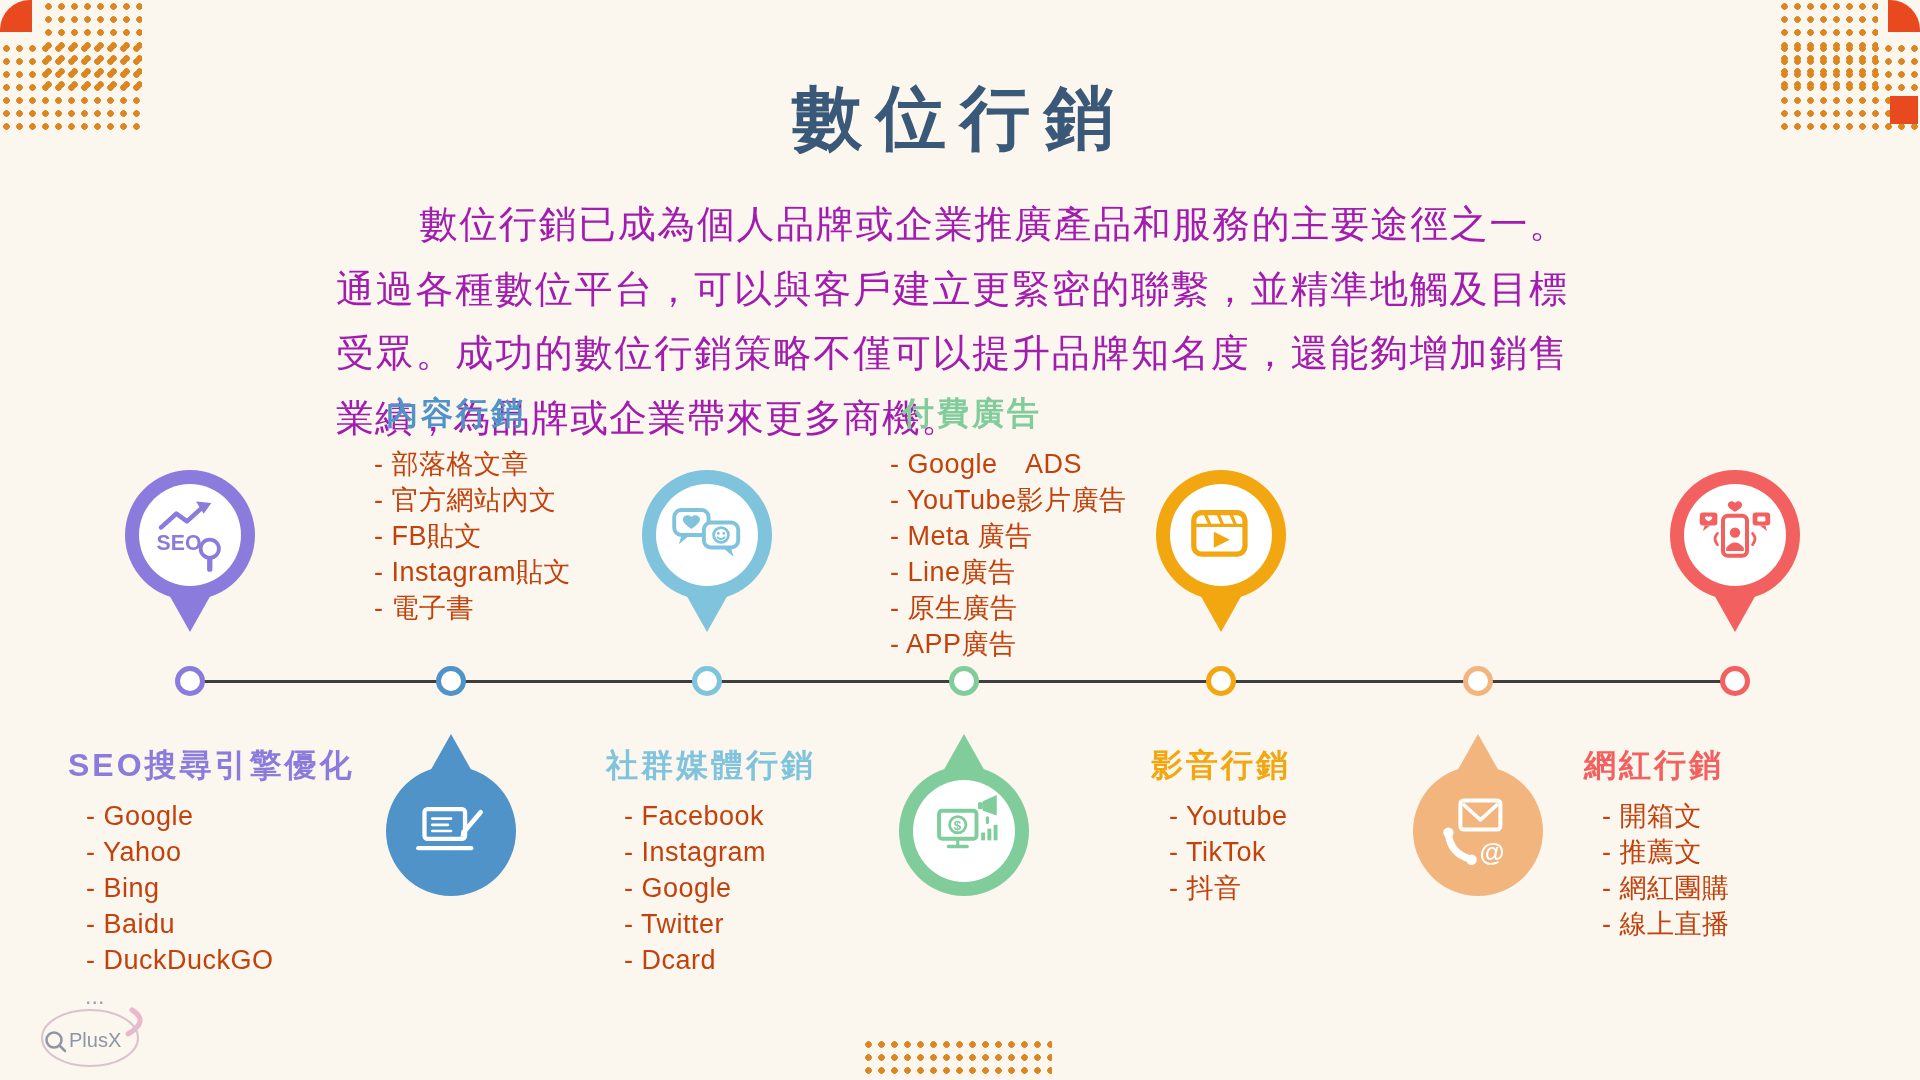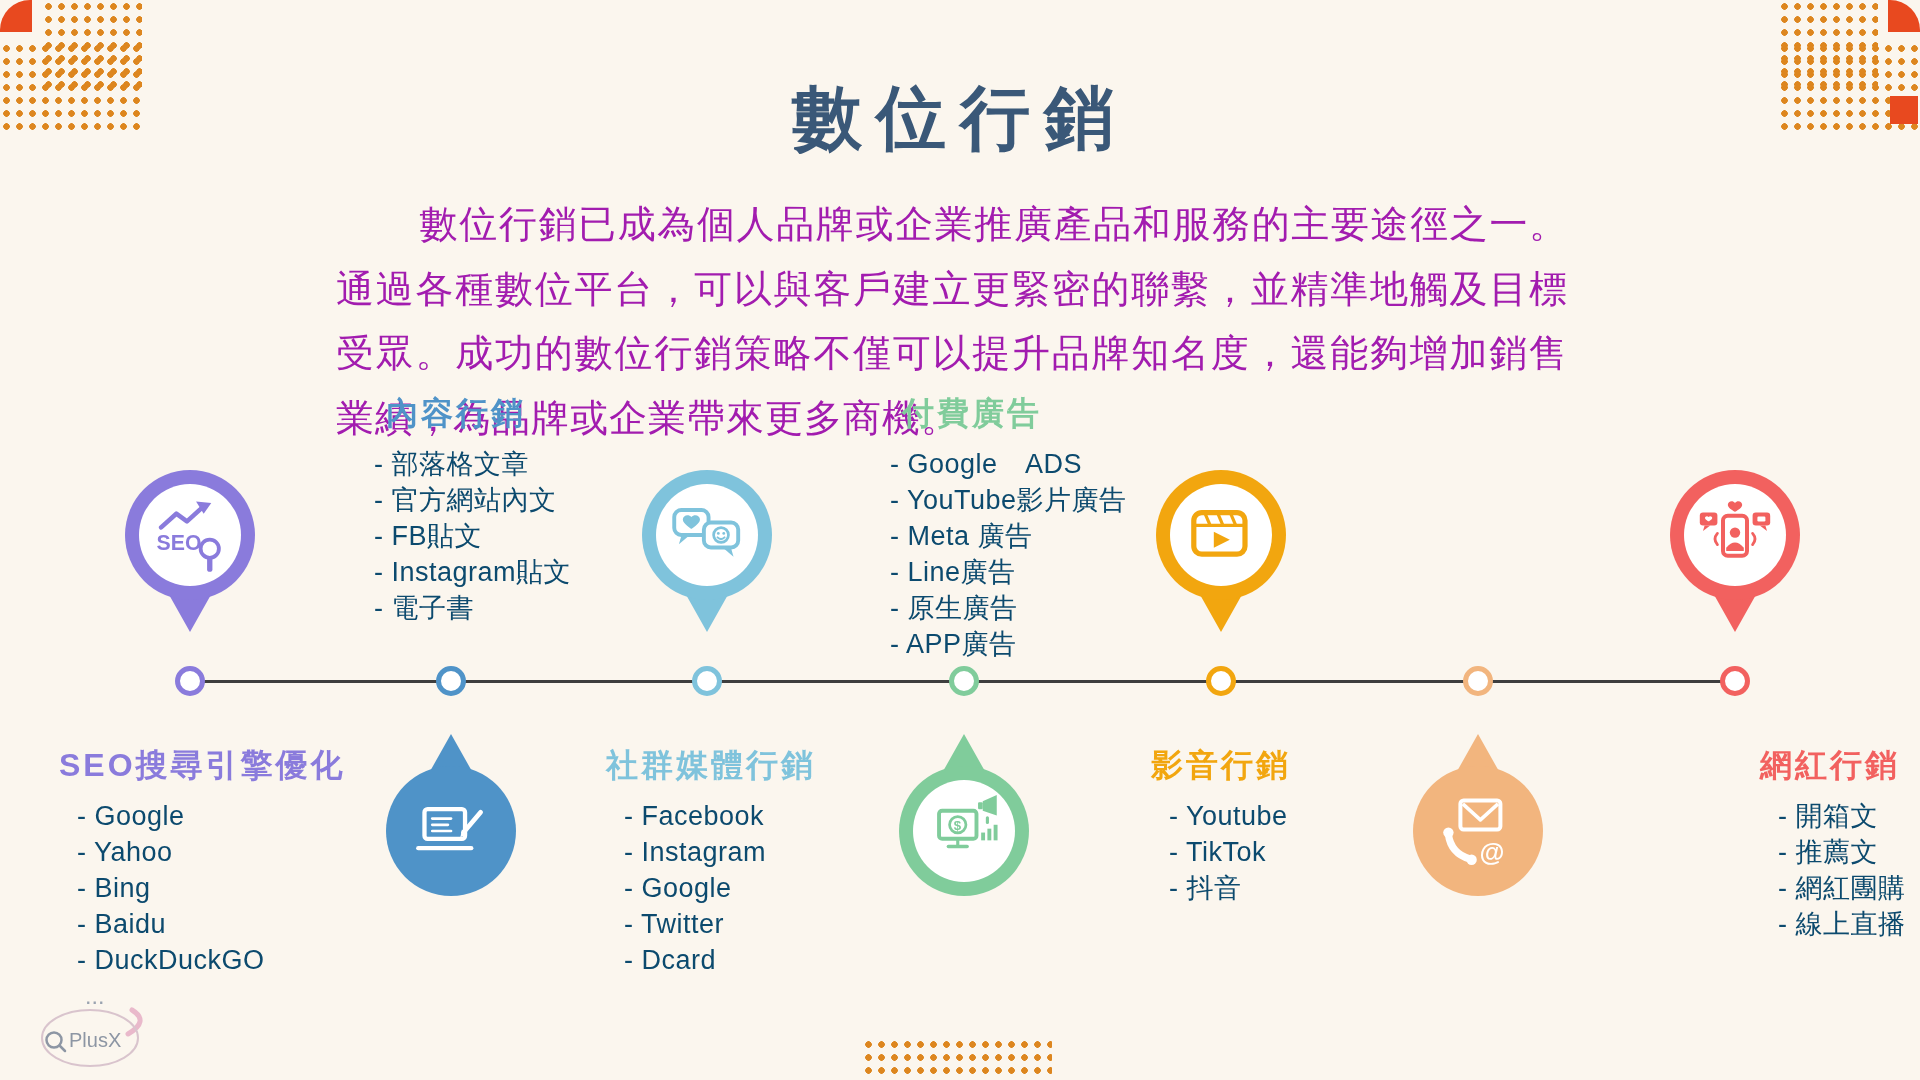--- a/index.html
+++ b/index.html
@@ -43,21 +43,21 @@
                  justify-content:center; }
 
   
   .cat { position:absolute; z-index:3; }
   .cat.above { top:392px; }
   .cat.below { top:744px; }
   .cat-title { font-size:32px; font-weight:bold; letter-spacing:3px; color:var(--c);
                margin-bottom:10px; }
   .cat.above .cat-title { padding-left:12px; }
   .cat.below .cat-items { padding-left:18px; }
-  .cat-items .li { font-size:27px; line-height:36px; color:#0c4a6e; letter-spacing:.5px; }
+  .cat-items .li { font-size:27px; line-height:36px; color:#c2410c; letter-spacing:.5px; }
   .cat-items .li::before { content:"- "; }
 
   
   .dots { position:absolute;
           background-image:radial-gradient(circle, var(--c,#dd861f) 3px, transparent 3.6px);
           background-size:13px 13px; }
   .sq { position:absolute; background:var(--c,#e8491f); }
 
   
   .logo { position:absolute; left:32px; top:986px; }
@@ -205,21 +205,21 @@
         <rect x="28" y="12" width="50" height="36" rx="4" fill="none" stroke="currentColor" stroke-width="5"></rect>
         <polyline points="31,16 53,36 75,16" fill="none" stroke="currentColor" stroke-width="4.5" stroke-linejoin="round"></polyline>
         <path d="M13 54 q3 24 27 31" fill="none" stroke="currentColor" stroke-width="9" stroke-linecap="round"></path>
         <circle cx="13" cy="52" r="6.5" fill="currentColor"></circle>
         <circle cx="42" cy="86" r="6.5" fill="currentColor"></circle>
         <text x="52" y="88" font-size="32" font-weight="bold" fill="currentColor" font-family="Liberation Sans, sans-serif">@</text>
       </svg>
     </div>
   </div>
 
-  <section class="cat below" style="left: 59px; --c: #8a7bdc;">
+  <section class="cat below" style="left: 68px; --c: #8a7bdc;">
     <h2 class="cat-title">SEO搜尋引擎優化</h2>
     <div class="cat-items">
         <div class="li">Google</div>
         <div class="li">Yahoo</div>
         <div class="li">Bing</div>
         <div class="li">Baidu</div>
         <div class="li">DuckDuckGO</div>
       </div>
   </section>
 
@@ -260,21 +260,21 @@
   <section class="cat below" style="left: 1151px; --c: #f2a60f;">
     <h2 class="cat-title">影音行銷</h2>
     <div class="cat-items">
         <div class="li">Youtube</div>
         <div class="li">TikTok</div>
         <div class="li">抖音</div>
       </div>
   </section>
 
 
-  <section class="cat below" style="left: 1760px; --c: #f2615f;">
+  <section class="cat below" style="left: 1584px; --c: #f2615f;">
     <h2 class="cat-title">網紅行銷</h2>
     <div class="cat-items">
         <div class="li">開箱文</div>
         <div class="li">推薦文</div>
         <div class="li">網紅團購</div>
         <div class="li">線上直播</div>
       </div>
   </section>
 
   <div class="logo">

